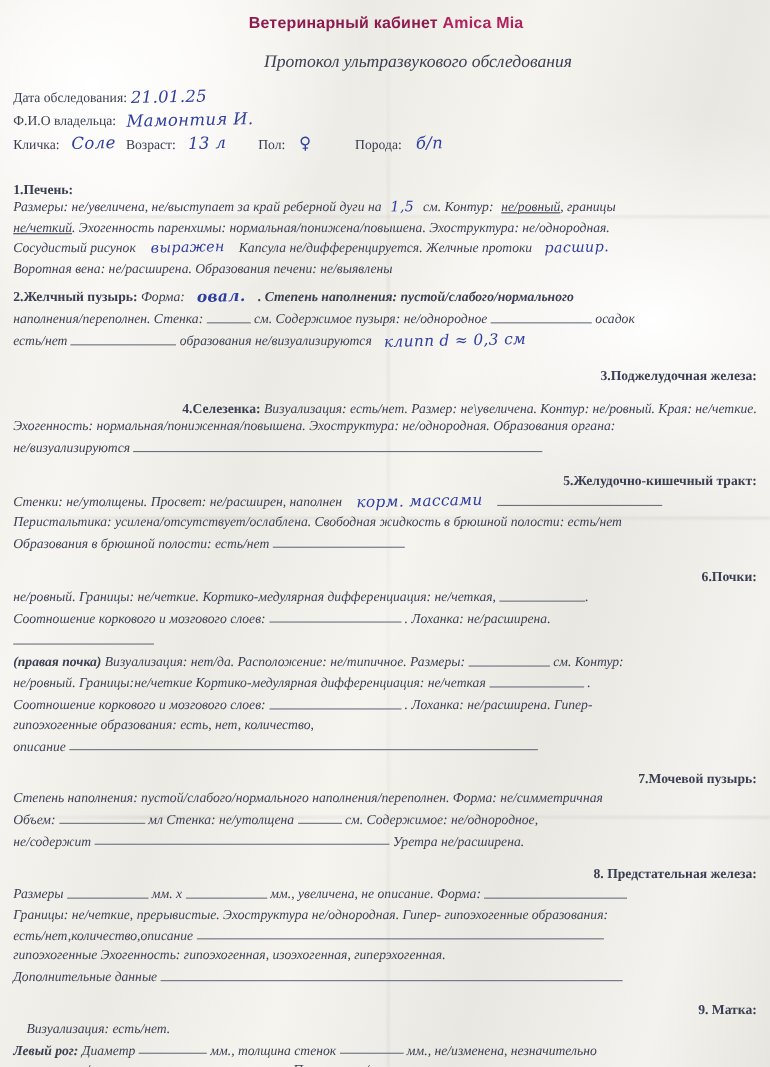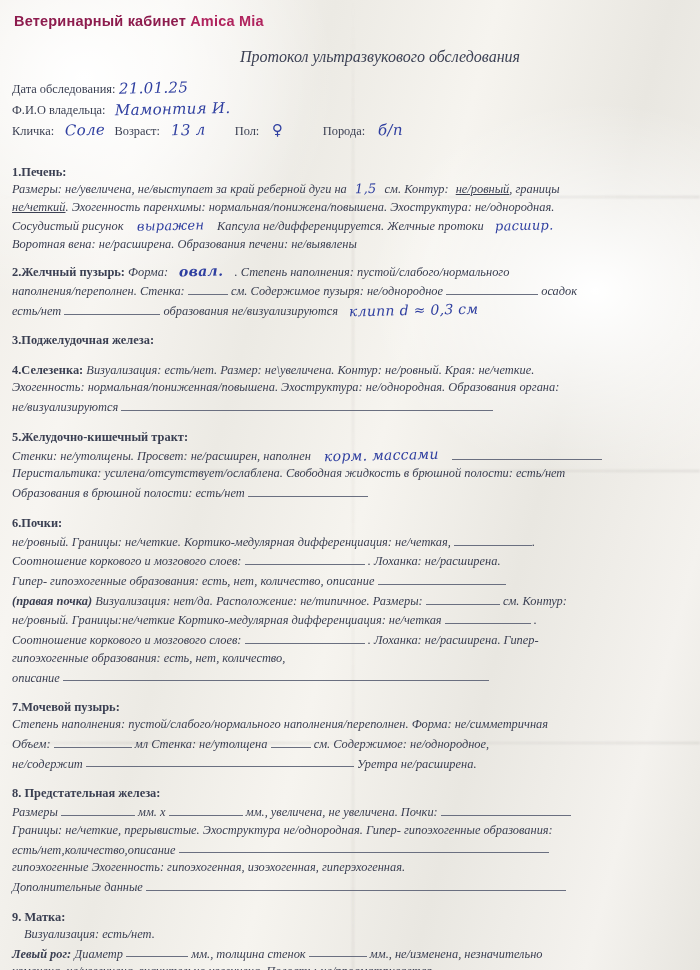--- a/index.html
+++ b/index.html
@@ -47,20 +47,21 @@
     line-height: 1.28;
   }
 
   .clinic-title {
     font-family: "Liberation Sans", sans-serif;
     font-weight: bold;
     font-size: 14.5px;
     color: #8d1c4e;
     letter-spacing: .2px;
     margin: 2px 0 16px 2px;
+    text-align: center;
   }
   .clinic-title .brand { color: #b0245e; }
 
   .doc-title {
     text-align: center;
     font-style: italic;
     font-size: 16px;
     color: #3c4154;
     margin: 0 0 12px 60px;
   }
@@ -87,21 +88,21 @@
     color: #2f3fa0;
     font-size: 13px;
     letter-spacing: .3px;
     transform: rotate(-1.2deg);
     display: inline-block;
     white-space: nowrap;
   }
   .hw.b { font-size: 14px; }
   .hw.big { font-size: 15px; }
   .mt10 { margin-top: 10px; }
-  .mt14 { margin-top: 14px; }
+  .mt14 { margin-top: 14px; text-align: right; }
 </style>
 </head>
 <body>
 
 <div class="paper"></div>
 <div class="fold f1"></div>
 <div class="fold f2"></div>
 <div class="fold f3"></div>
 <div class="fold v"></div>
 
@@ -149,21 +150,21 @@
     <span class="hw" style="margin:0 10px">выражен</span>
     <span>Капсула не/дифференцируется. Желчные протоки</span>
     <span class="hw" style="margin-left:8px">расшир.</span>
   </div>
   <div class="line it">Воротная вена: не/расширена. Образования печени: не/выявлены</div>
 
   <div class="sec mt10">
     <span>2.Желчный пузырь:</span>
     <span class="it" style="font-weight:normal">Форма:</span>
     <span class="hw b" style="margin:0 8px">овал.</span>
-    <span class="it" style="font-weight:normal">. Степень наполнения: пустой/слабого/нормального</span>
+    <span class="it" style="font-weight:bold">. Степень наполнения: пустой/слабого/нормального</span>
   </div>
   <div class="line it">
     <span>наполнения/переполнен. Стенка:</span>
     <span class="rule" style="width:40px"></span>
     <span>см. Содержимое пузыря: не/однородное</span>
     <span class="rule" style="width:92px"></span>
     <span>осадок</span>
   </div>
   <div class="line it">
     <span>есть/нет</span>
@@ -200,21 +201,20 @@
   <div class="line it">
     <span>не/ровный. Границы: не/четкие. Кортико-медулярная дифференциация: не/четкая,</span>
     <span class="rule" style="width:78px"></span><span>.</span>
   </div>
   <div class="line it">
     <span>Соотношение коркового и мозгового слоев:</span>
     <span class="rule" style="width:120px"></span>
     <span>. Лоханка: не/расширена.</span>
   </div>
   <div class="line it">
-    <span>Гипер- гипоэхогенные образования: есть, нет, количество, описание</span>
     <span class="rule" style="width:128px"></span>
   </div>
 
   <div class="line it">
     <span class="bold">(правая почка)</span>
     <span>Визуализация: нет/да. Расположение: не/типичное. Размеры:</span>
     <span class="rule" style="width:74px"></span>
     <span>см. Контур:</span>
   </div>
   <div class="line it">
@@ -246,21 +246,21 @@
     <span class="rule" style="width:268px"></span>
     <span>Уретра не/расширена.</span>
   </div>
 
   <div class="sec mt14">8. Предстательная железа:</div>
   <div class="line it">
     <span>Размеры</span>
     <span class="rule" style="width:74px"></span>
     <span>мм. х</span>
     <span class="rule" style="width:74px"></span>
-    <span>мм., увеличена, не увеличена. Почки:</span>
+    <span>мм., увеличена, не описание. Форма:</span>
     <span class="rule" style="width:130px"></span>
   </div>
   <div class="line it">Границы: не/четкие, прерывистые. Эхоструктура  не/однородная. Гипер- гипоэхогенные образования:</div>
   <div class="line it">
     <span>есть/нет,количество,описание</span>
     <span class="rule" style="width:370px"></span>
   </div>
   <div class="line it">гипоэхогенные Эхогенность: гипоэхогенная, изоэхогенная, гиперэхогенная.</div>
   <div class="line it">
     <span>Дополнительные данные</span>

